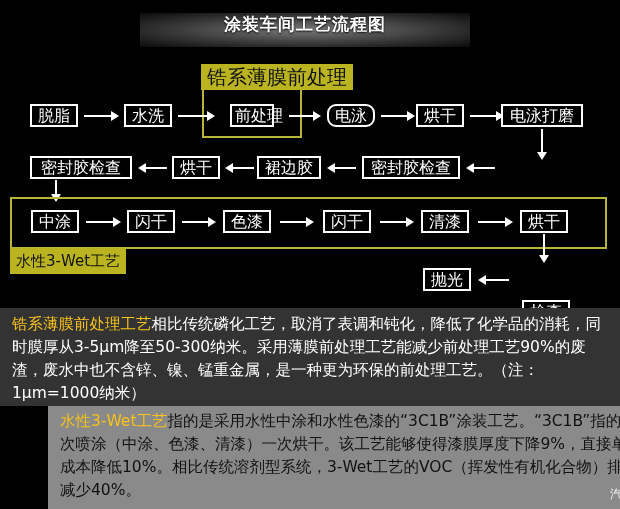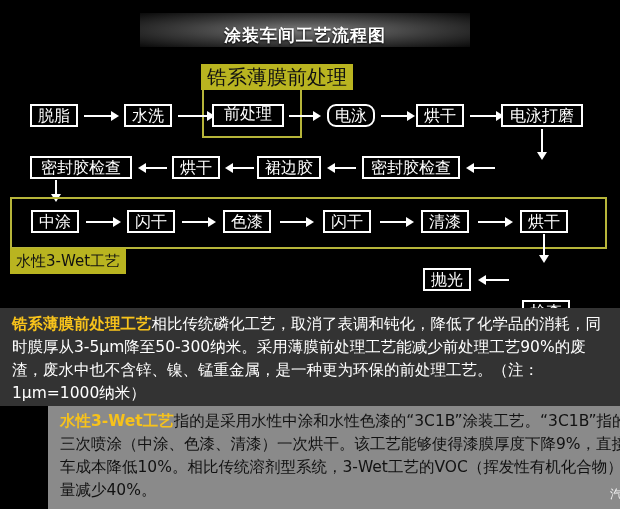--- a/index.html
+++ b/index.html
@@ -3,21 +3,21 @@
 <meta charset="utf-8">
 <style>
   * { box-sizing: border-box; margin: 0; padding: 0; }
   html, body { width: 620px; height: 509px; overflow: hidden; background: #000; }
   body { position: relative; font-family: "DejaVu Sans", "Liberation Sans", sans-serif; }
 
   .top { position: absolute; left: 0; top: 0; width: 620px; height: 308px; background: #000; }
   .title-bar {
     position: absolute; left: 140px; top: 13px; width: 330px; height: 34px;
     background: radial-gradient(ellipse at center, #7a7a7a 0%, #3a3a3a 55%, #0a0a0a 100%);
-    display: flex; align-items: flex-end; justify-content: center;
+    display: flex; align-items: flex-start; justify-content: center;
   }
   .title-bar span { color: #fff; font-weight: bold; font-size: 17px; letter-spacing: 1px; text-shadow: 0 1px 2px #000; }
 
   .box {
     position: absolute; height: 23px; border: 2px solid #fff; background: #000;
     color: #fff; font-size: 16px; line-height: 19px; text-align: center; white-space: nowrap;
     padding: 0 3px;
   }
   .arrow { position: absolute; height: 2px; background: #fff; }
   .arrow.r::after {
@@ -37,40 +37,40 @@
   .olive-frame { position: absolute; border: 2px solid #b7b53a; }
   .olive-label {
     position: absolute; background: #b9b420; color: #111; font-size: 20px; line-height: 26px;
     padding: 0 6px; white-space: nowrap;
   }
 
   .mid { position: absolute; left: 0; top: 308px; width: 620px; height: 98px; background: #333; padding: 5px 12px 0 12px; }
   .bot { position: absolute; left: 0; top: 406px; width: 620px; height: 103px; background: #8a8a8a; padding: 4px 12px 0 12px; margin-left: 48px; }
   .para { font-size: 15.5px; line-height: 23px; color: #fff; }
   .bot .para { color: #111; }
-  .hl { color: #f7c21b; font-weight: bold; }
+  .hl { color: #f7c21b; font-weight: normal; }
   .watermark { position: absolute; right: 10px; bottom: 6px; color: #fff; font-size: 12px; opacity: 0.9; }
 </style>
 </head>
 <body>
 
 <div class="top">
   <div class="title-bar">
     <span>涂装车间工艺流程图</span>
   </div>
 
   <div class="olive-frame" style="left:201px;top:64px;width:135px;height:22px;border:none;"></div>
   <div class="olive-label" style="left:201px;top:64px;">锆系薄膜前处理</div>
   <div class="olive-frame" style="left:202px;top:90px;width:100px;height:48px;border-top:none;"></div>
 
   <div class="box" style="left:30px;top:104px;width:48px;text-align:center;">脱脂</div>
   <div class="arrow r" style="left:84px;top:115px;width:28px;"></div>
   <div class="box" style="left:124px;top:104px;width:48px;">水洗</div>
   <div class="arrow r" style="left:178px;top:115px;width:30px;"></div>
-  <div class="box" style="left:212px;top:104px;width:72px;font-family:Liberation Mono, monospace;">前处理</div>
+  <div class="box" style="left:230px;top:104px;width:44px;">前处理</div>
   <div class="arrow r" style="left:289px;top:115px;width:25px;"></div>
   <div class="box" style="left:327px;top:104px;width:48px;border-radius:9px;">电泳</div>
   <div class="arrow r" style="left:381px;top:115px;width:27px;"></div>
   <div class="box" style="left:416px;top:104px;width:48px;">烘干</div>
   <div class="arrow r" style="left:470px;top:115px;width:27px;"></div>
   <div class="box" style="left:501px;top:104px;width:82px;">电泳打磨</div>
 
   <div class="varrow" style="left:541px;top:129px;height:24px;"></div>
 
   <div class="box" style="left:30px;top:156px;width:102px;">密封胶检查</div>

